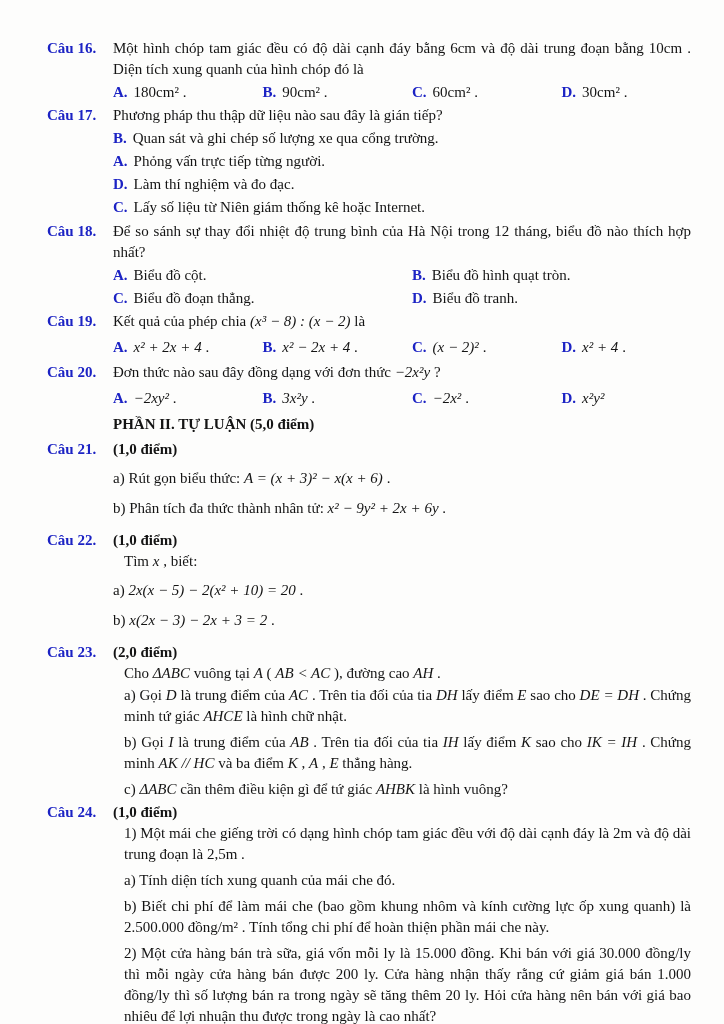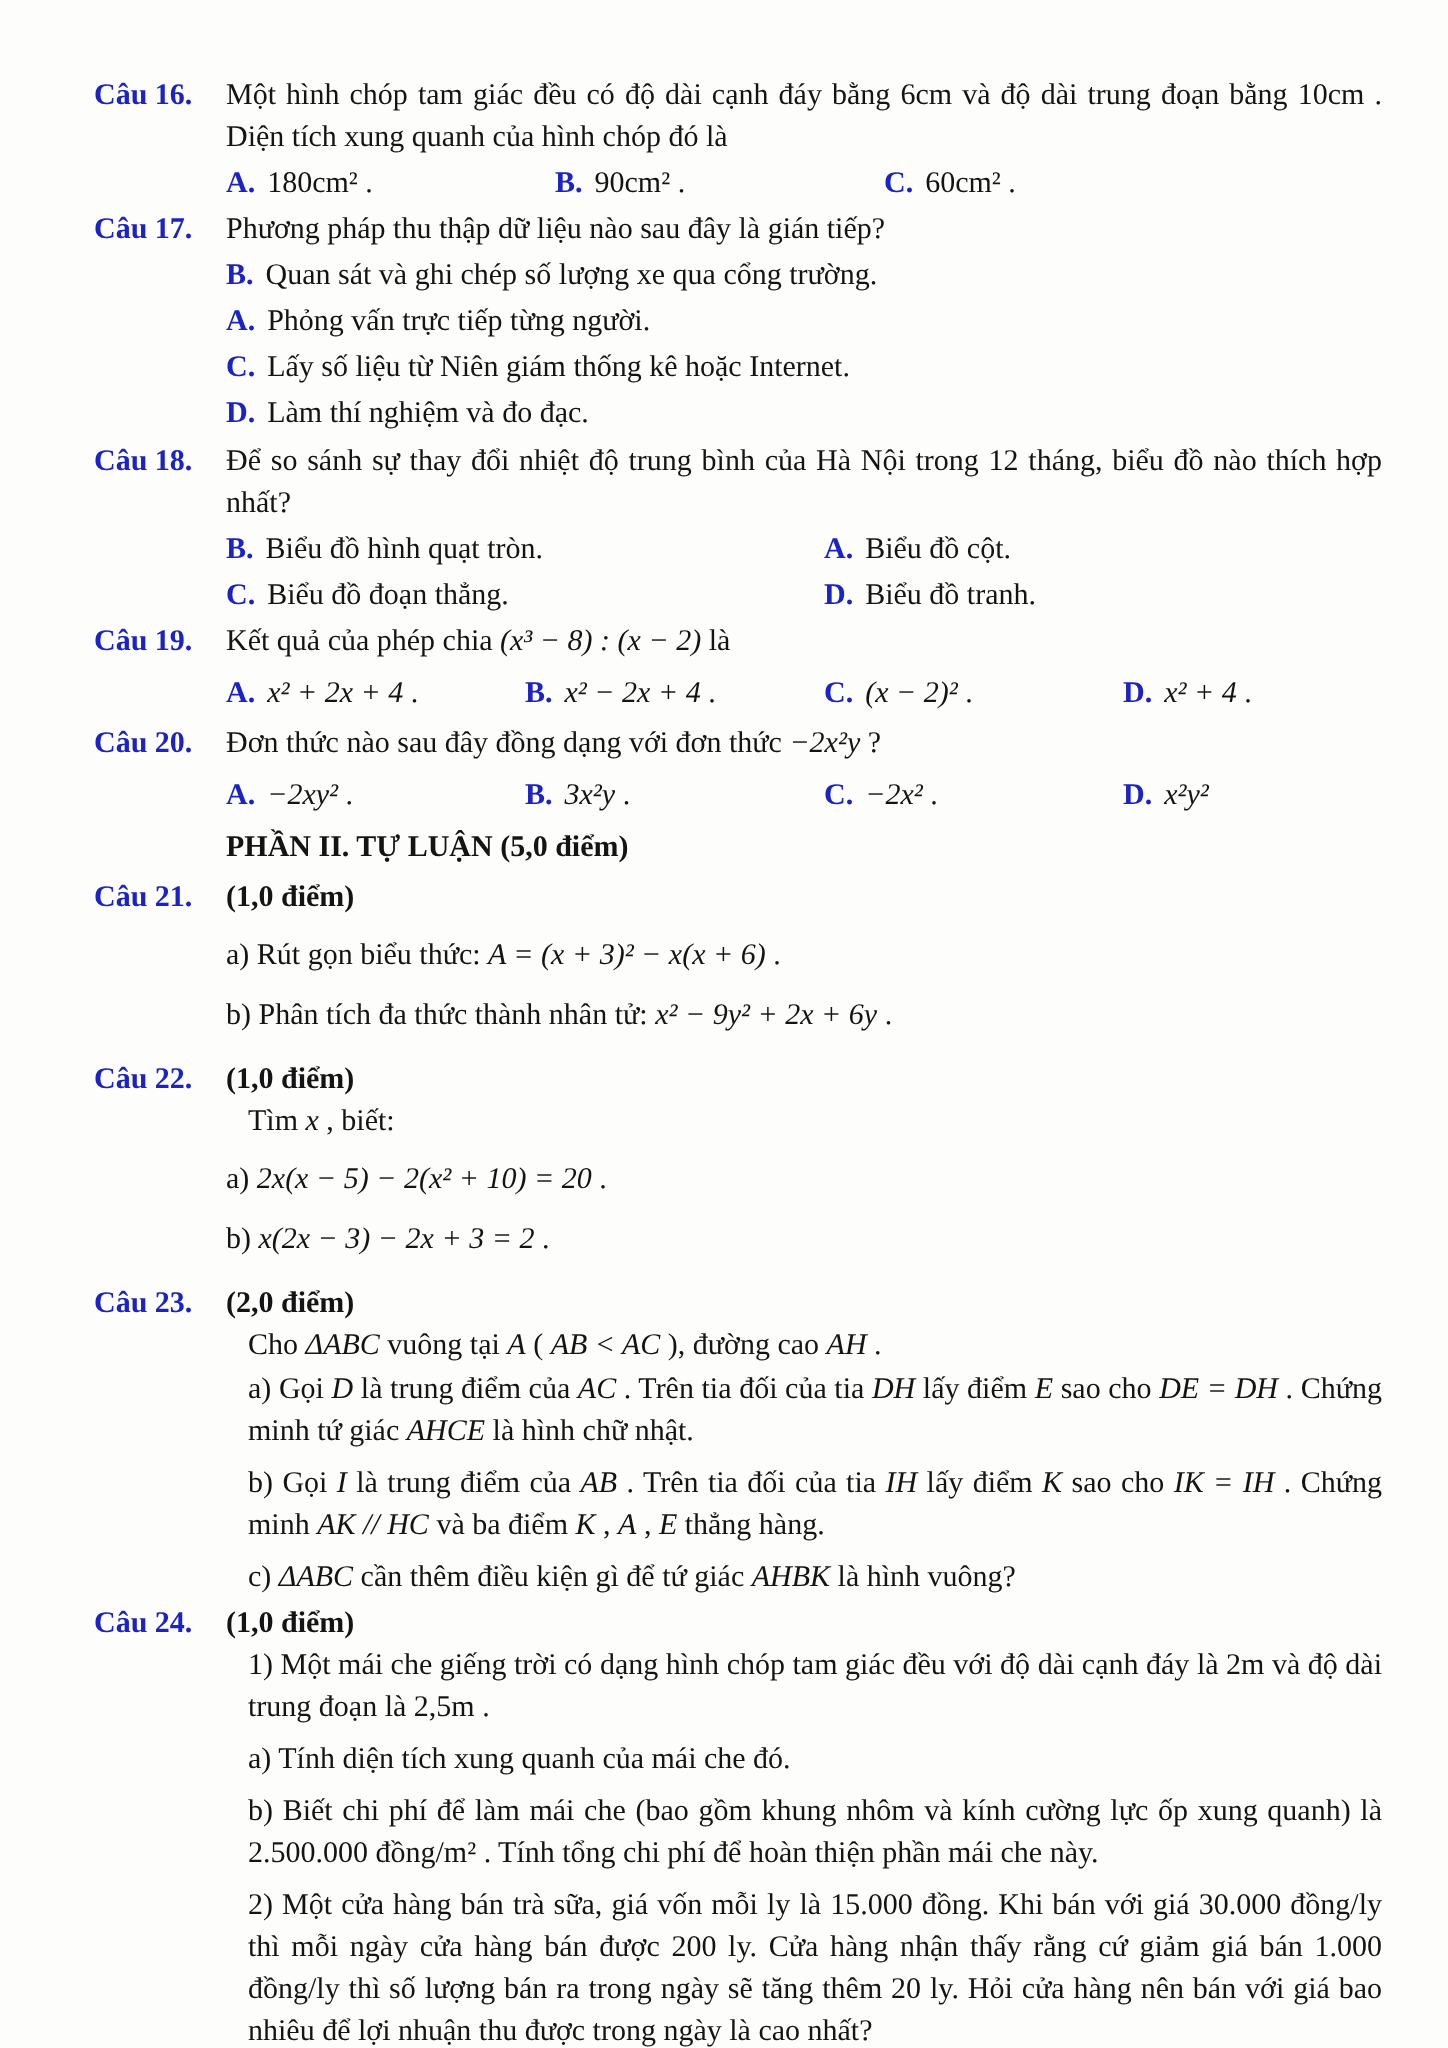--- a/index.html
+++ b/index.html
@@ -44,44 +44,45 @@
 <div class="page">
 
   <div class="q">
     <div class="qlabel">Câu 16.</div>
     <div class="qbody">
       <p class="qtext"><span>Một hình chóp tam giác đều có độ dài cạnh đáy bằng 6cm và độ dài trung đoạn bằng 10cm . Diện tích xung quanh của hình chóp đó là</span></p>
       <div class="opts opts-cols4">
         <div class="opt"><span class="letter">A.</span><span class="val"><span>180cm² .</span></span></div>
         <div class="opt"><span class="letter">B.</span><span class="val"><span>90cm² .</span></span></div>
         <div class="opt"><span class="letter">C.</span><span class="val"><span>60cm² .</span></span></div>
+        <div class="opt"><span class="letter">D.</span><span class="val"><span>30cm² .</span></span></div>
       </div>
     </div>
   </div>
 
   <div class="q">
     <div class="qlabel">Câu 17.</div>
     <div class="qbody">
       <p class="qtext"><span>Phương pháp thu thập dữ liệu nào sau đây là gián tiếp?</span></p>
       <div class="opts opts-cols1">
         <div class="opt"><span class="letter">B.</span><span class="val"><span>Quan sát và ghi chép số lượng xe qua cổng trường.</span></span></div>
         <div class="opt"><span class="letter">A.</span><span class="val"><span>Phỏng vấn trực tiếp từng người.</span></span></div>
+        <div class="opt"><span class="letter">D.</span><span class="val"><span>Làm thí nghiệm và đo đạc.</span></span></div>
         <div class="opt"><span class="letter">C.</span><span class="val"><span>Lấy số liệu từ Niên giám thống kê hoặc Internet.</span></span></div>
-        <div class="opt"><span class="letter">D.</span><span class="val"><span>Làm thí nghiệm và đo đạc.</span></span></div>
       </div>
     </div>
   </div>
 
   <div class="q">
     <div class="qlabel">Câu 18.</div>
     <div class="qbody">
       <p class="qtext"><span>Để so sánh sự thay đổi nhiệt độ trung bình của Hà Nội trong 12 tháng, biểu đồ nào thích hợp nhất?</span></p>
       <div class="opts opts-cols2">
+        <div class="opt"><span class="letter">A.</span><span class="val"><span>Biểu đồ cột.</span></span></div>
         <div class="opt"><span class="letter">B.</span><span class="val"><span>Biểu đồ hình quạt tròn.</span></span></div>
-        <div class="opt"><span class="letter">A.</span><span class="val"><span>Biểu đồ cột.</span></span></div>
         <div class="opt"><span class="letter">C.</span><span class="val"><span>Biểu đồ đoạn thẳng.</span></span></div>
         <div class="opt"><span class="letter">D.</span><span class="val"><span>Biểu đồ tranh.</span></span></div>
       </div>
     </div>
   </div>
 
   <div class="q">
     <div class="qlabel">Câu 19.</div>
     <div class="qbody">
       <p class="qtext"><span>Kết quả của phép chia </span><span class="m">(x³ − 8) : (x − 2)</span><span> là</span></p>

